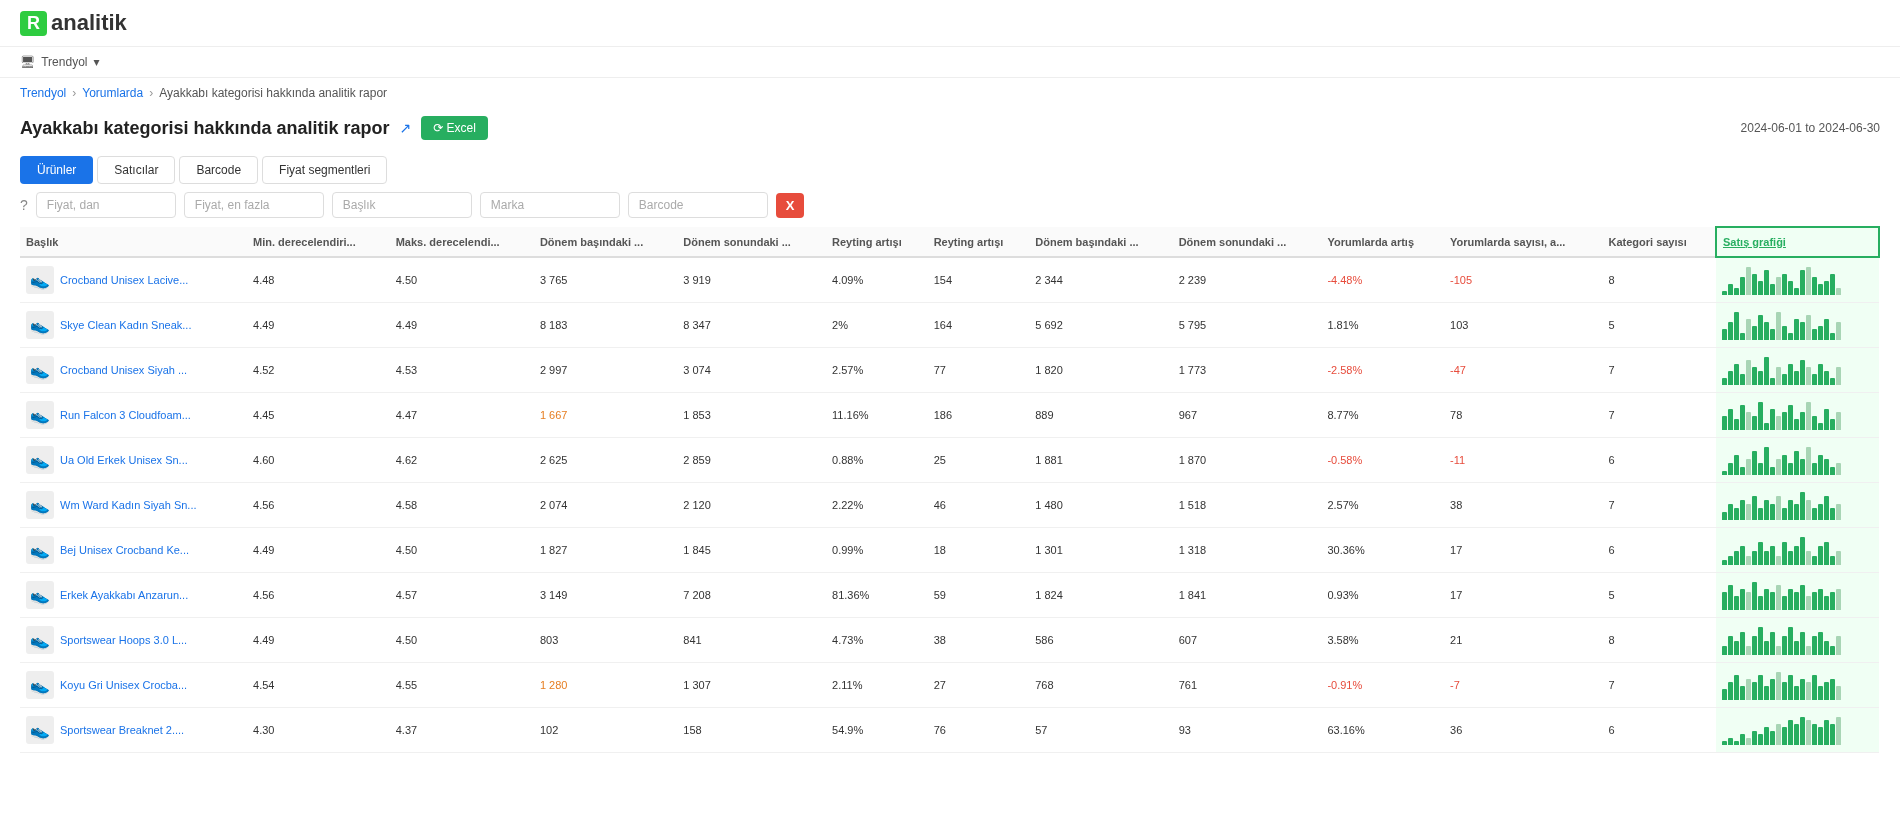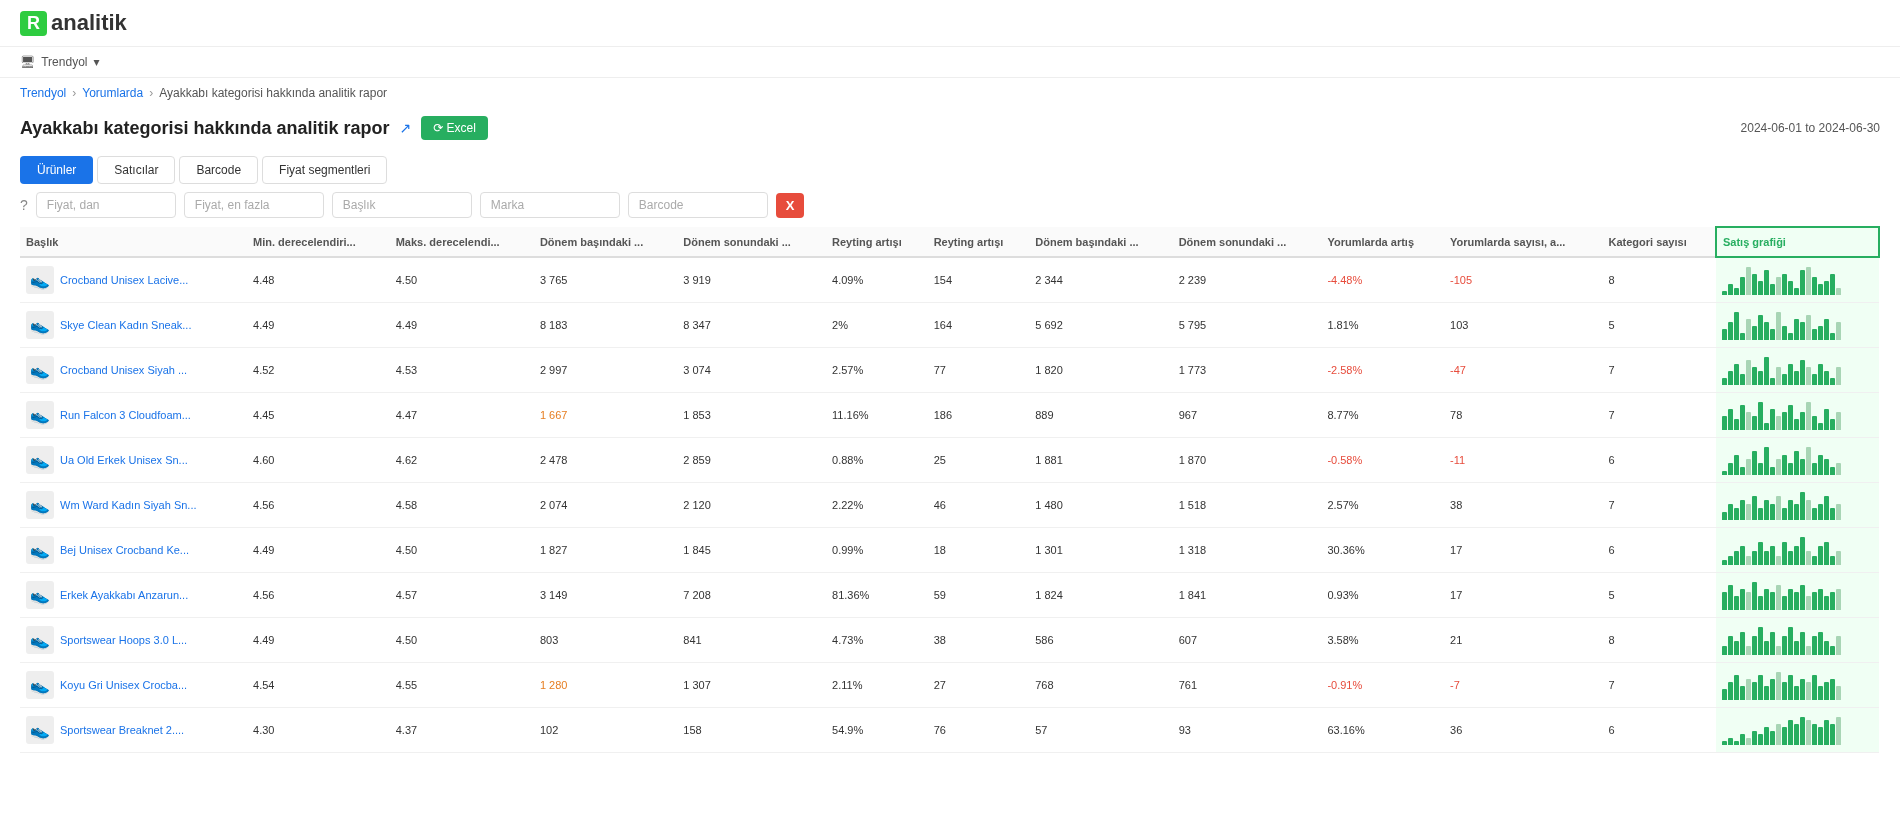--- a/index.html
+++ b/index.html
@@ -45,21 +45,21 @@
 
     
     .table-wrapper { padding: 0 20px; overflow-x: auto; }
     table { width: 100%; border-collapse: collapse; font-size: 11px; }
     thead tr { border-bottom: 2px solid #ddd; background: #fafafa; }
     th { padding: 8px 6px; text-align: left; font-size: 11px; color: #555; font-weight: 600; white-space: nowrap; cursor: pointer; }
     td { padding: 7px 6px; border-bottom: 1px solid #f0f0f0; white-space: nowrap; vertical-align: middle; }
     .product-cell { display: flex; align-items: center; gap: 6px; }
     .product-img { width: 28px; height: 28px; background: #eee; border-radius: 3px; display: flex; align-items: center; justify-content: center; color: #999; font-size: 16px; flex-shrink: 0; }
     .product-link { color: #1a73e8; text-decoration: none; font-size: 11px; }
-    th.chart-th { border: 2px solid #27ae60; color: #27ae60; background: #f0fff4; }
+    th.chart-th { border: 2px solid #27ae60; color: #27ae60; background: #f0fff4; text-decoration: underline; }
     .mini-chart { display: flex; align-items: flex-end; gap: 1px; height: 30px; }
     .bar { background: #27ae60; border-radius: 1px 1px 0 0; width: 5px; }
     .bar.light { background: #a8d5b5; }
   </style>
 </head>
 <body>
 
 <div class="header">
   <div class="logo">
     <span class="logo-r">R</span>
@@ -301,21 +301,21 @@
         </tr>
         <tr>
           <td>
             <div class="product-cell">
     <div class="product-img">👟</div>
     <a class="product-link" href="#">Ua Old Erkek Unisex Sn...</a>
   </div>
           </td>
           <td>4.60</td>
           <td>4.62</td>
-          <td>2 478</td>
+          <td>2 625</td>
           <td>2 859</td>
           <td>0.88%</td>
           <td>25</td>
           <td>1 881</td>
           <td>1 870</td>
           <td style="color: rgb(231, 76, 60);">-0.58%</td>
           <td style="color: rgb(231, 76, 60);">-11</td>
           <td>6</td>
           <td style="background: rgb(240, 255, 244);">
             <div class="mini-chart">

